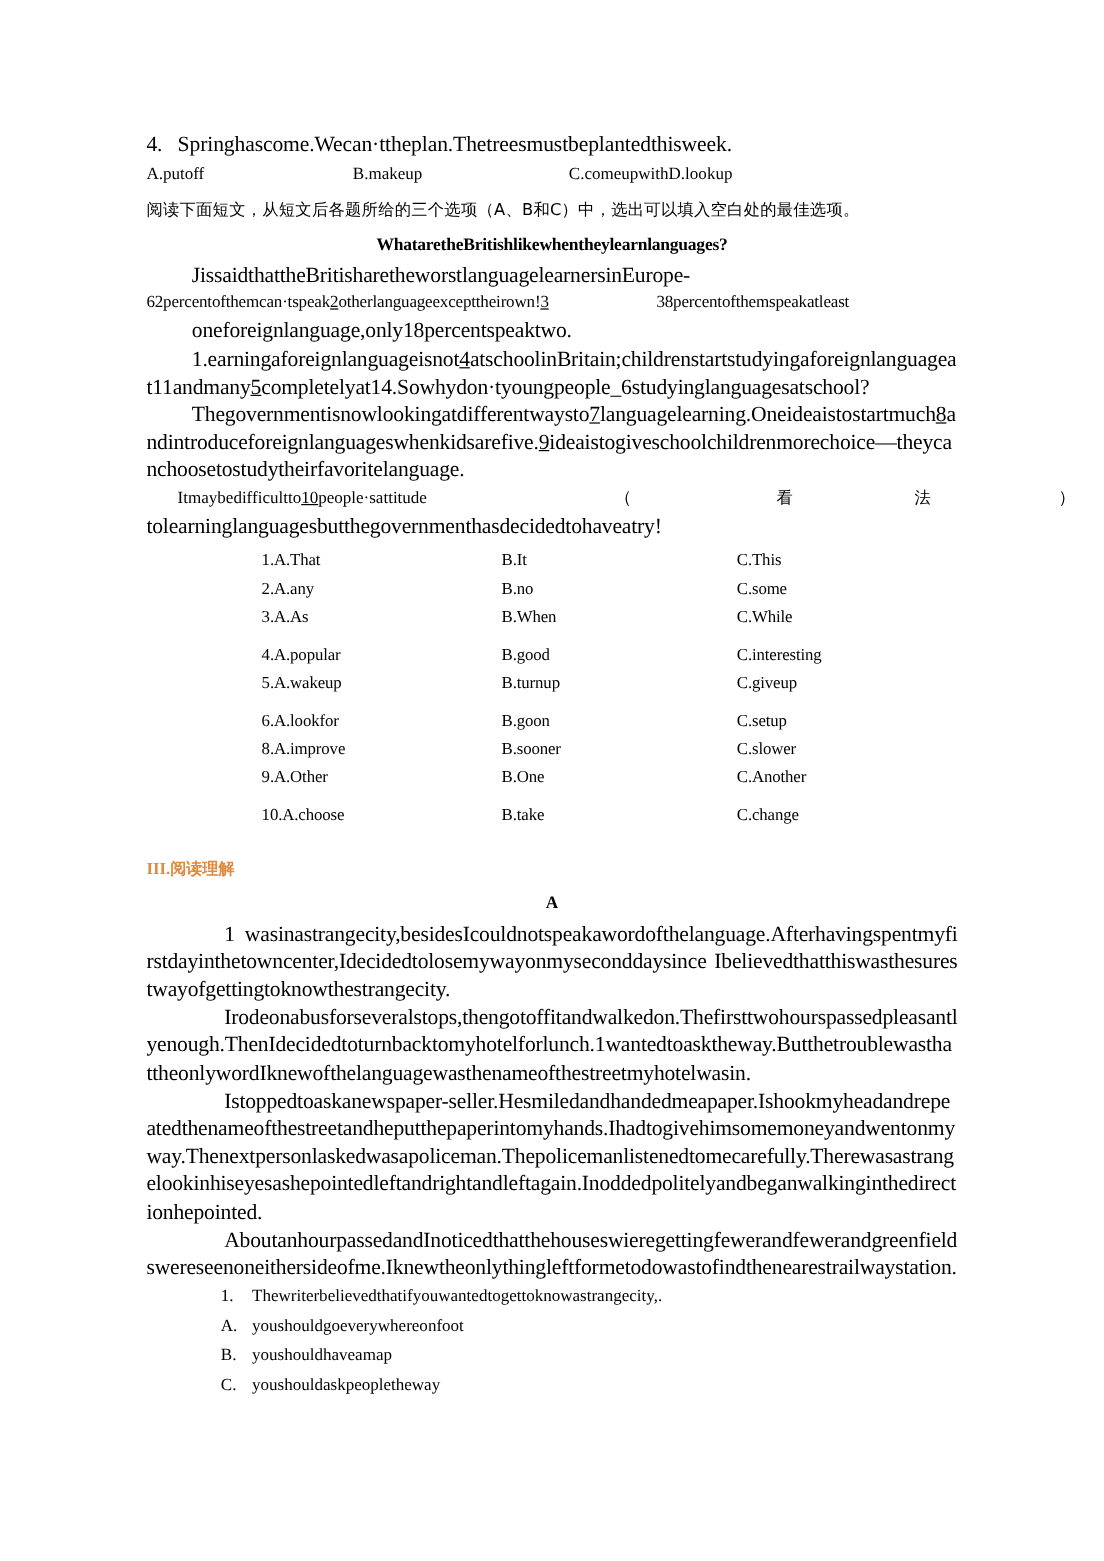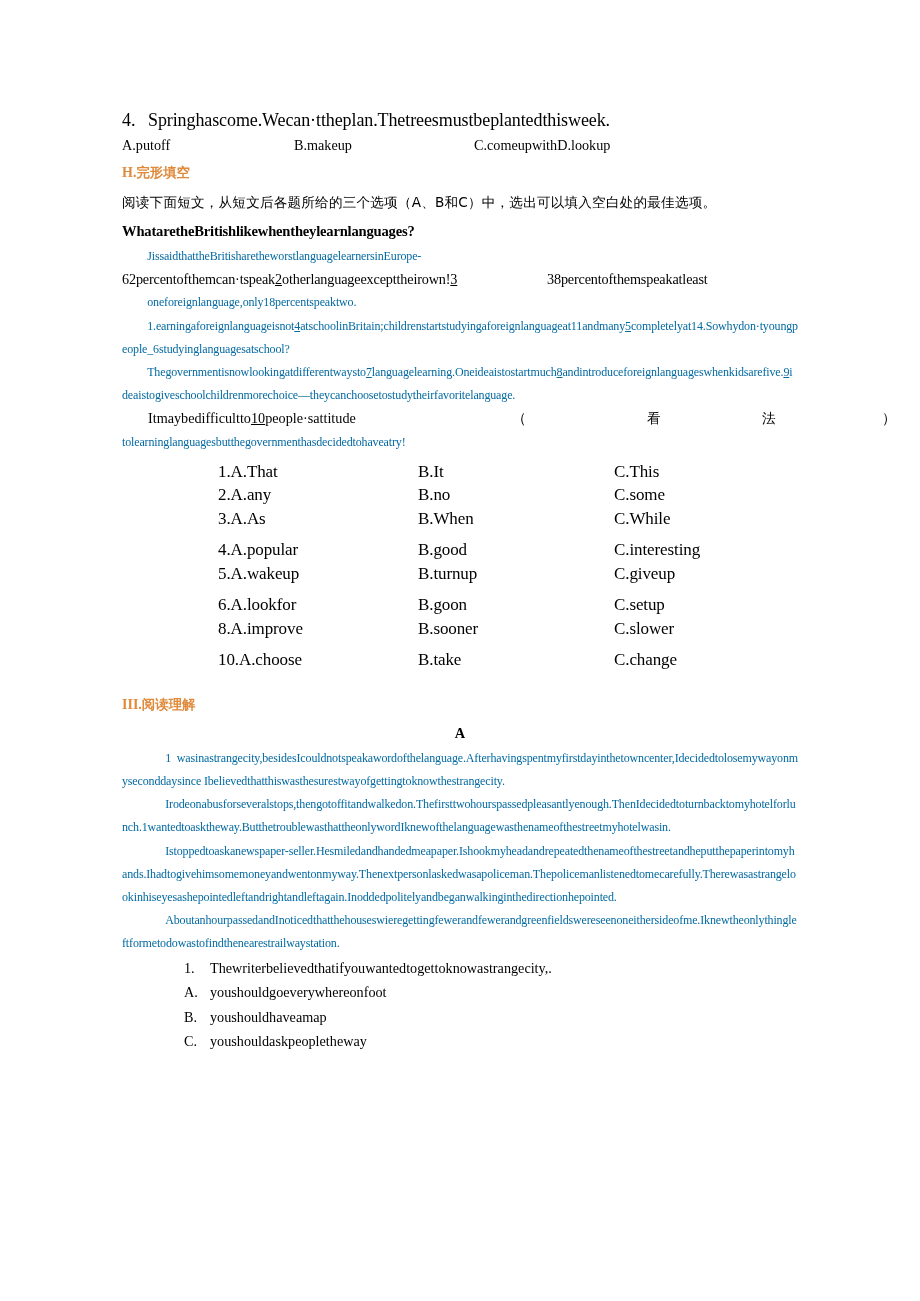--- a/index.html
+++ b/index.html
@@ -22,23 +22,23 @@
     height: 1301px;
     padding: 0;
   }
   .content {
     position: absolute;
     left: 122px;
     top: 108px;
     width: 676px;
   }
   .para {
-    font-size: 12px;
+    font-size: 18px;
     line-height: 23.2px;
-    color: #0369a1;
+    color: #000000;
     margin: 0;
     text-align: justify;
     word-break: break-all;
     letter-spacing: -0.15px;
   }
   .indent { text-indent: 2.1em; }
   .indent-lg { text-indent: 3.6em; }
 
   .section-head {
     color: #E08A3C;
@@ -53,20 +53,21 @@
     font-size: 13.4px;
   }
   .instr {
     font-family: "DejaVu Sans", "Liberation Sans", sans-serif;
     font-size: 13.6px;
     line-height: 26px;
     margin: 4px 0 4px 0;
     letter-spacing: 0.2px;
   }
   .passage-title {
+    text-align: center;
     font-weight: bold;
     font-size: 14.6px;
     line-height: 24px;
     margin: 1px 0 2px 0;
     letter-spacing: -0.2px;
   }
   .section-letter {
     text-align: center;
     font-weight: bold;
     font-size: 14.4px;
@@ -93,21 +94,21 @@
   .optrow-4 .oc { position: absolute; left: 352px; }
 
   
   .opts {
     margin: 6px 0 0 0;
     padding: 0;
   }
   .opt-row {
     position: relative;
     height: 23.5px;
-    font-size: 17px;
+    font-size: 14px;
     line-height: 23.5px;
     letter-spacing: -0.1px;
   }
   .opt-row.gap { margin-top: 8px; }
   .opt-row .c1 { position: absolute; left: 96px; }
   .opt-row .c2 { position: absolute; left: 296px; }
   .opt-row .c3 { position: absolute; left: 492px; }
 
   
   .spread-line {
@@ -159,21 +160,20 @@
 <div class="content">
 
   <div class="q-head"><span class="num">4.</span><span>Springhascome.Wecan·ttheplan.Thetreesmustbeplantedthisweek.</span></div>
 
   <div class="optrow-4">
     <span class="oa">A.putoff</span>
     <span class="ob">B.makeup</span>
     <span class="oc">C.comeupwithD.lookup</span>
   </div>
 
-  <div class="section-head"><span>H.</span><span class="cn">完形填空</span></div>
 
   <div class="instr">阅读下面短文，从短文后各题所给的三个选项（A、B和C）中，选出可以填入空白处的最佳选项。</div>
 
   <div class="passage-title">WhataretheBritishlikewhentheylearnlanguages?</div>
 
   <div class="para indent">JissaidthattheBritisharetheworstlanguagelearnersinEurope-</div>
 
   <div class="split-line">
     <span class="sA"><span>62percentofthemcan·tspeak</span><u class="blank">2</u><span>otherlanguageexcepttheirown!</span><u class="blank">3</u></span>
     <span class="sB">38percentofthemspeakatleast</span>
@@ -224,20 +224,25 @@
     <div class="opt-row gap">
       <span class="c1"><span>6.</span><span>A.lookfor</span></span>
       <span class="c2">B.goon</span>
       <span class="c3">C.setup</span>
     </div>
     <div class="opt-row">
       <span class="c1"><span>8.</span><span>A.improve</span></span>
       <span class="c2">B.sooner</span>
       <span class="c3">C.slower</span>
     </div>
+    <div class="opt-row">
+      <span class="c1"><span>9.</span><span>A.Other</span></span>
+      <span class="c2">B.One</span>
+      <span class="c3">C.Another</span>
+    </div>
     <div class="opt-row gap">
       <span class="c1"><span>10.</span><span>A.choose</span></span>
       <span class="c2">B.take</span>
       <span class="c3">C.change</span>
     </div>
   </div>
 
   <div class="section-head" style="margin-top:21px;"><span>III.</span><span class="cn">阅读理解</span></div>
 
   <div class="section-letter">A</div>

